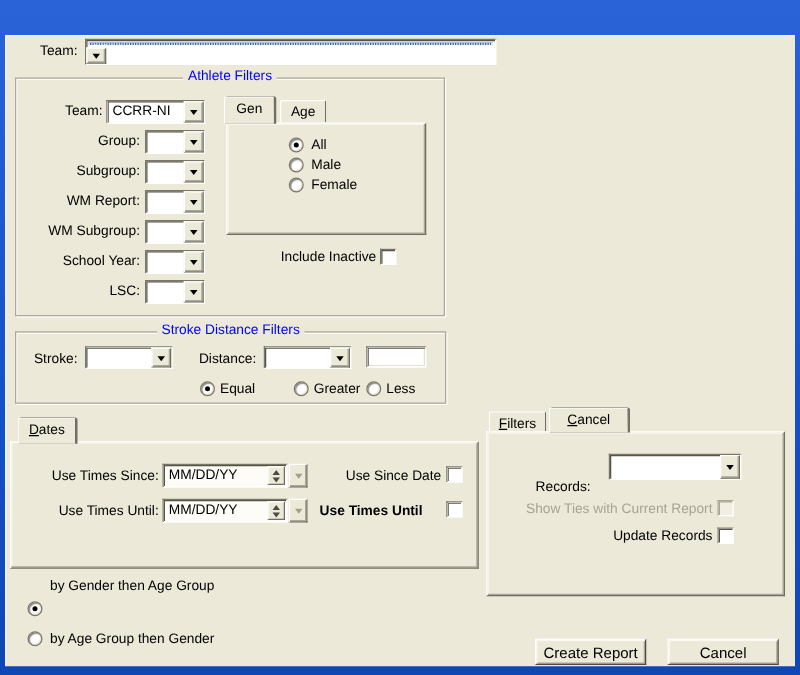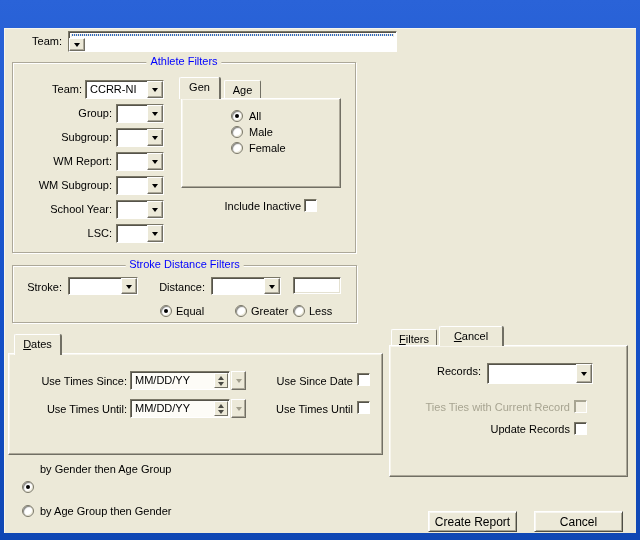--- a/index.html
+++ b/index.html
@@ -234,40 +234,40 @@
   <div class="datebox" style="left:130px;top:399px;width:100px;height:19px;z-index:3;">
     <span class="datebox-text">MM/DD/YY</span>
     <span class="spin">
         <i class="tri-up-s"></i>
         <i class="tri-down-s"></i>
       </span>
   </div>
   <div class="ddbtn" style="left:231px;top:399px;width:15px;height:19px;z-index:3;">
       <i class="tri-down dis"></i>
     </div>
-  <div class="lbl r" style="left:246px;top:403px;width:107px;z-index:3;">Use Times Until</div>
+  <div class="lbl r" style="left:246px;top:403px;width:92px;z-index:3;font-weight:bold;">Use Times Until</div>
   <div class="checkbox" style="left:357px;top:401px;z-index:3;"></div>
 
   <div class="panel" style="left:389px;top:345px;width:239px;height:132px;z-index:2;"></div>
   <div class="tab inactive" style="left:391px;top:329px;width:46px;height:16px;">
     <span class="u-first">Filters</span>
   </div>
   <div class="tab active" style="left:439px;top:326px;width:64px;height:20px;">
     <span class="u-first">Cancel</span>
   </div>
 
-  <div class="lbl r" style="left:420px;top:365px;width:61px;z-index:3;">Records:</div>
+  <div class="lbl r" style="left:420px;top:384px;width:61px;z-index:3;text-align:center;">Records:</div>
   <div class="combo" style="left:487px;top:363px;width:106px;height:21px;z-index:3;">
     <div class="combo-text"></div>
     <div class="combo-btn">
         <i class="tri-down"></i>
       </div>
   </div>
 
-  <div class="lbl r dis" style="left:400px;top:401px;width:170px;z-index:3;">Ties Ties with Current Record</div>
+  <div class="lbl r dis" style="left:400px;top:401px;width:170px;z-index:3;">Show Ties with Current Report</div>
   <div class="checkbox dis" style="left:574px;top:400px;z-index:3;"></div>
 
   <div class="lbl r" style="left:450px;top:423px;width:120px;z-index:3;">Update Records</div>
   <div class="checkbox" style="left:574px;top:422px;z-index:3;"></div>
 
   <div class="radio on" style="left:22px;top:481px;">
       <i class="dot"></i>
     </div>
   <div class="lbl" style="left:40px;top:463px;">by Gender then Age Group</div>
   <div class="radio" style="left:22px;top:505px;"></div>

